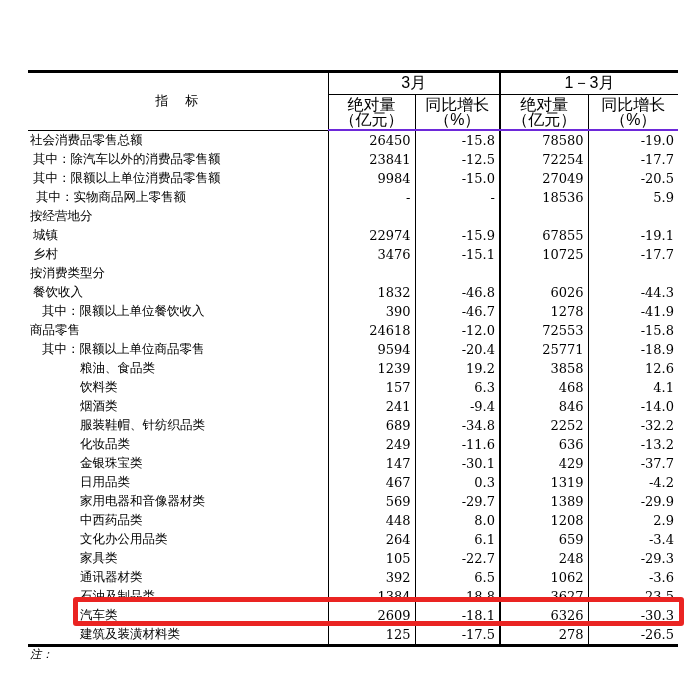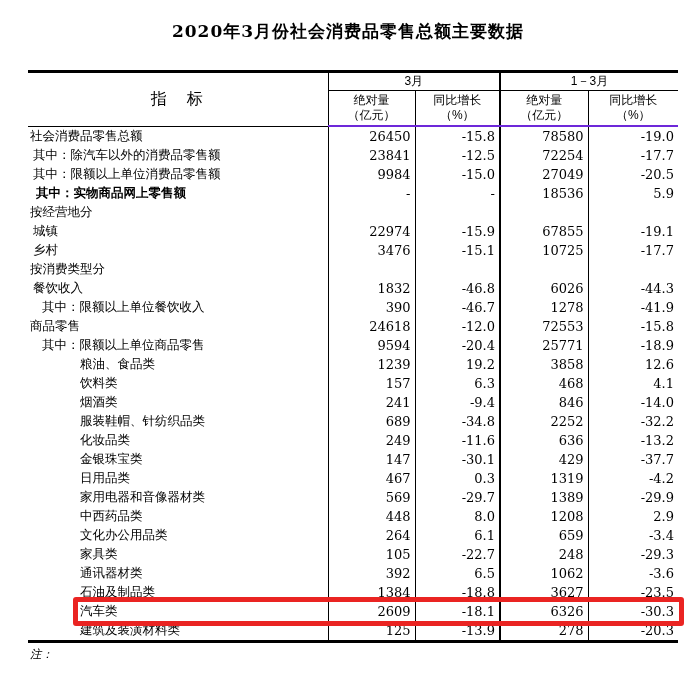--- a/index.html
+++ b/index.html
@@ -5,46 +5,45 @@
   html,body{margin:0;padding:0;background:#ffffff;}
   .page{position:relative;width:696px;height:696px;background:#ffffff;overflow:hidden;
         font-family:"Liberation Sans",sans-serif;color:#000;}
   .title{position:absolute;top:20px;left:0;width:696px;text-align:center;
          font-family:"DejaVu Serif",serif;font-weight:bold;font-size:17px;letter-spacing:1px;}
   .tablewrap{position:absolute;top:70px;left:28px;width:650px;}
   table{border-collapse:collapse;table-layout:fixed;width:650px;
         border-top:3px solid #000;border-bottom:3px solid #000;}
   col.c1{width:300px}col.c2{width:87px}col.c3{width:85px}col.c4{width:88px}col.c5{width:90px}
   th,td{margin:0;padding:0;font-weight:normal;overflow:hidden;white-space:nowrap;}
-  th{font-size:12px;text-align:center;vertical-align:middle;}
+  th{font-size:16px;text-align:center;vertical-align:middle;}
   .th-group{height:17px;border-bottom:1px solid #000;}
   .th-sub{height:34px;border-bottom:2px solid #6d28d9;}
   .th-sub span{display:block;line-height:15px;}
-  .th-ind{border-right:1px solid #000;border-bottom:1px solid #000;font-size:16px;letter-spacing:2px;}
+  .th-ind{border-right:1px solid #000;border-bottom:1px solid #000;font-size:13px;letter-spacing:2px;}
   .bR1{border-right:1px solid #000;}
   .bR2{border-right:2px solid #000;}
   td{height:19px;line-height:19px;font-size:12.5px;}
   td.lab{text-align:left;}
   td.num{text-align:right;padding-right:4px;font-family:"DejaVu Serif",serif;font-size:13px;}
   .ind0{padding-left:2px;}
   .ind1{padding-left:5px;}
-  .ind2{padding-left:8px;font-weight:bold;}
+  .ind2{padding-left:8px;}
   .ind3{padding-left:14px;}
   .ind4{padding-left:52px;}
   .hl-box{position:absolute;left:73px;top:597px;width:611px;height:29px;
           box-sizing:border-box;border:5px solid #ea2422;border-radius:3px;pointer-events:none;}
   .notes{position:absolute;top:646px;left:30px;width:640px;
          font-family:"DejaVu Serif",serif;font-style:italic;font-size:11.5px;line-height:16px;}
 </style>
 </head>
 <body>
 
 <div class="page">
 
-  <div class="title">2020年3月份社会消费品零售总额主要数据</div>
 
   <div class="tablewrap">
     <table>
       <colgroup>
         <col class="c1">
           <col class="c2">
           <col class="c3">
           <col class="c4">
           <col class="c5">
       </colgroup>
@@ -252,23 +251,23 @@
           <tr>
             <td class="lab bR1 ind4">汽车类</td>
             <td class="num bR1">2609</td>
             <td class="num bR2">-18.1</td>
             <td class="num bR1">6326</td>
             <td class="num ">-30.3</td>
           </tr>
           <tr>
             <td class="lab bR1 ind4">建筑及装潢材料类</td>
             <td class="num bR1">125</td>
-            <td class="num bR2">-13.9</td>
+            <td class="num bR2">-17.5</td>
             <td class="num bR1">278</td>
-            <td class="num ">-20.3</td>
+            <td class="num ">-26.5</td>
           </tr>
         </tbody>
     </table>
   </div>
 
   <div class="hl-box" style="border-color: rgb(234, 36, 34);"></div>
 
   <div class="notes">
     <div>注：</div>
   </div>

